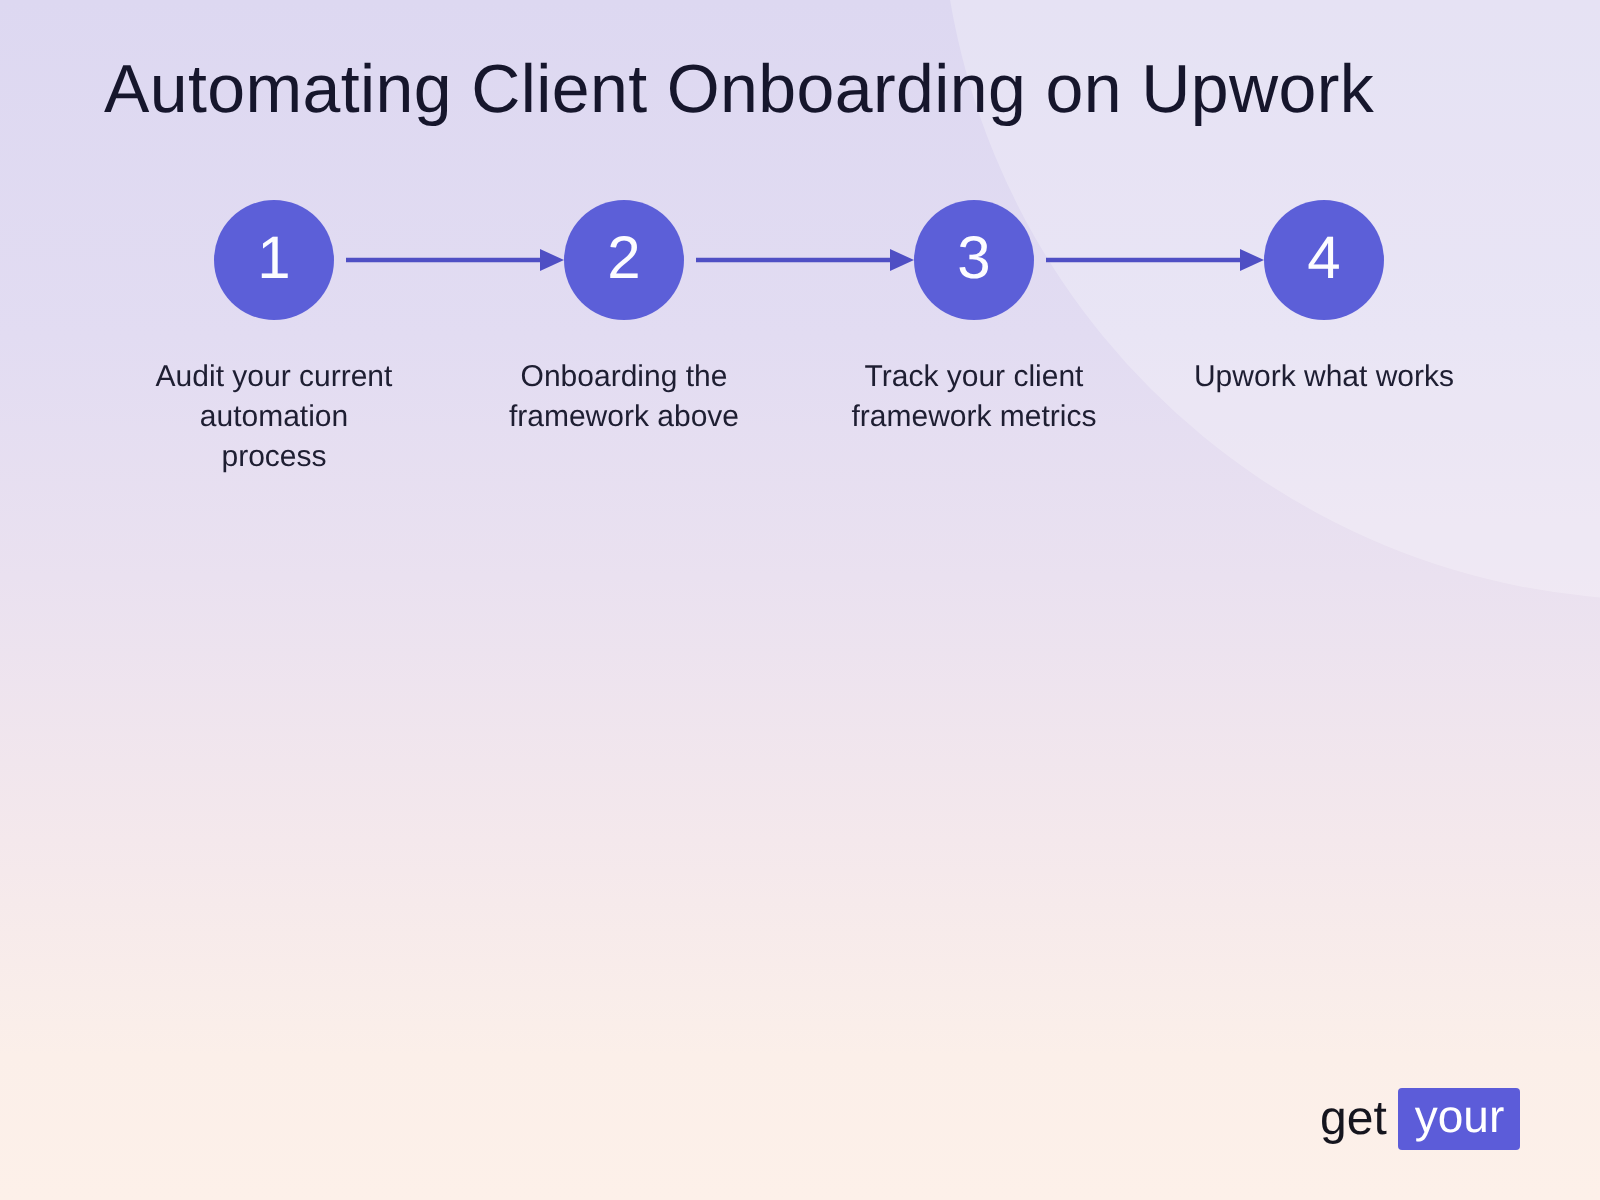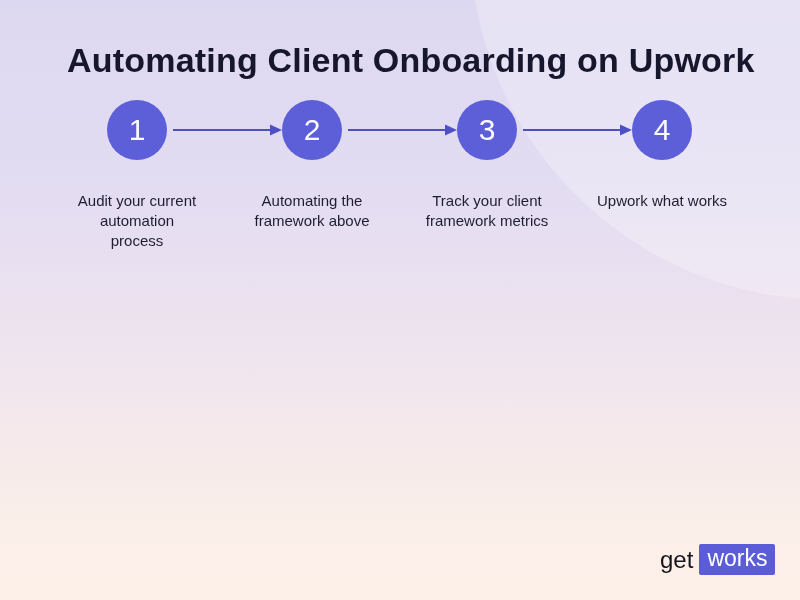--- a/index.html
+++ b/index.html
@@ -28,23 +28,23 @@
     width: 720px;
     height: 720px;
     border-radius: 50%;
     background: rgba(255, 255, 255, 0.26);
     pointer-events: none;
   }
   .title {
     position: absolute;
     left: 52px;
     top: 26px;
-    margin: 15px;
+    margin: 0;
     font-size: 34px;
-    font-weight: 700;
+    font-weight: 400;
     letter-spacing: 0.2px;
     color: #16162c;
     white-space: nowrap;
   }
   .step {
     position: absolute;
     top: 100px;
     width: 176px;
     text-align: center;
   }
@@ -57,21 +57,21 @@
     display: flex;
     align-items: center;
     justify-content: center;
   }
   .circle span {
     color: #fcfcff;
     font-size: 30px;
     line-height: 1;
   }
   .step-label {
-    margin-top: 31px;
+    margin-top: 19px;
     font-size: 15px;
     line-height: 20px;
     color: #1e1e32;
     white-space: pre-line;
   }
   .arrow {
     position: absolute;
     top: 120px;
   }
   .logo {
@@ -119,21 +119,21 @@
 
     <svg class="arrow" style="left:172px" width="112" height="20" viewBox="0 0 112 20">
       <line x1="1" y1="10" x2="99" y2="10" stroke="#4f4fc4" stroke-width="2.2"></line>
       <polygon points="98,4.5 98,15.5 110,10" fill="#4f4fc4"></polygon>
     </svg>
 
     <div class="step" style="left:224px">
       <div class="circle">
         <span>2</span>
       </div>
-      <div class="step-label">Automating the
+      <div class="step-label">Onboarding the
 framework above</div>
     </div>
 
     <svg class="arrow" style="left:347px" width="112" height="20" viewBox="0 0 112 20">
       <line x1="1" y1="10" x2="99" y2="10" stroke="#4f4fc4" stroke-width="2.2"></line>
       <polygon points="98,4.5 98,15.5 110,10" fill="#4f4fc4"></polygon>
     </svg>
 
     <div class="step" style="left:399px">
       <div class="circle">
@@ -152,16 +152,16 @@
       <div class="circle">
         <span>4</span>
       </div>
       <div class="step-label">Upwork what works</div>
     </div>
 
   </div>
 
   <div class="logo">
     <span class="logo-get">get</span>
-    <span class="logo-badge">works</span>
+    <span class="logo-badge">your</span>
   </div>
 
 </div>
 
 </body></html>

